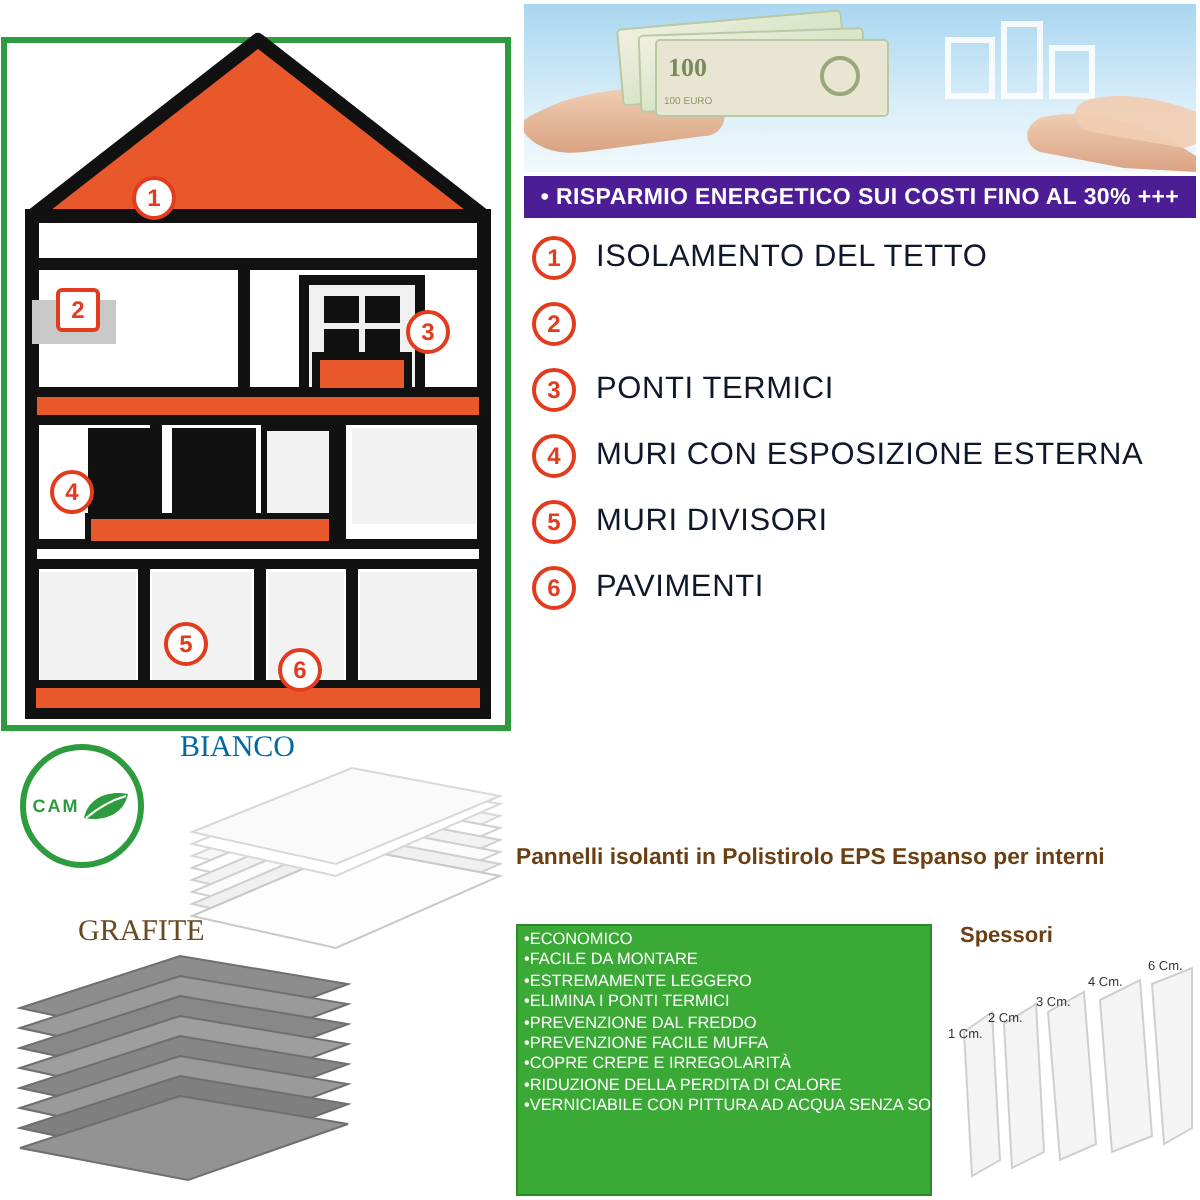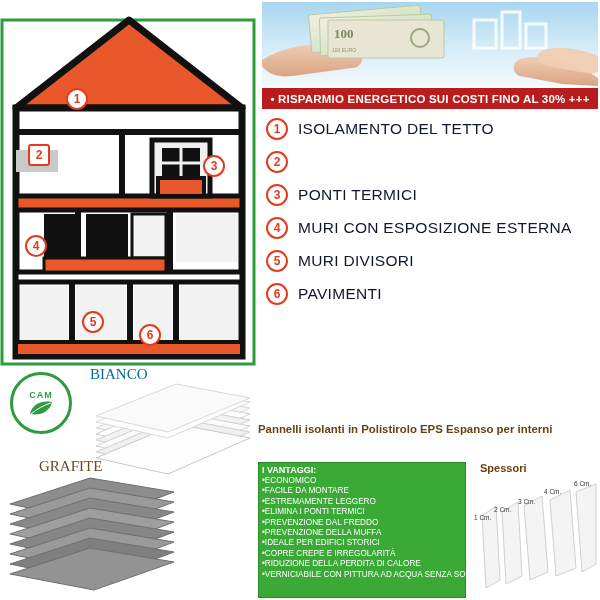--- a/index.html
+++ b/index.html
@@ -12,33 +12,33 @@
   
   .badge{position:absolute;width:22px;height:22px;border-radius:50%;background:#ffffff;border:2px solid #e23b1e;color:#e23b1e;
          font-size:12px;font-weight:bold;display:flex;align-items:center;justify-content:center;box-sizing:border-box;}
   .badge.sq{border-radius:3px;}
 
   
   .photo{position:absolute;left:262px;top:2px;width:336px;height:84px;
          background:linear-gradient(to bottom,#bfe0f2 0%,#d8eef8 55%,#eef6fb 100%);overflow:hidden;}
 
   
-  .banner{position:absolute;left:262px;top:88px;width:336px;height:21px;background:#b91c1c;color:#ffffff;
+  .banner{position:absolute;left:262px;top:88px;width:336px;height:21px;background:#4c1d95;color:#ffffff;
           font-size:11.5px;font-weight:bold;display:flex;align-items:center;justify-content:center;letter-spacing:.2px;}
 
   
   .list{position:absolute;left:266px;top:112px;width:334px;}
   .list-row{display:flex;align-items:center;height:33px;}
   .list-num{width:22px;height:22px;border-radius:50%;background:#fff;border:2px solid #e23b1e;color:#e23b1e;font-size:12px;
             font-weight:bold;display:flex;align-items:center;justify-content:center;box-sizing:border-box;flex:none;}
   .list-label{margin-left:10px;font-size:15.5px;color:#0f172a;letter-spacing:.3px;}
 
   
   .cam{position:absolute;left:10px;top:372px;width:62px;height:62px;border-radius:50%;background:#ffffff;border:3px solid #2e9b3f;
-       box-sizing:border-box;display:flex;flex-direction:column;align-items:center;justify-content:center;}
+       box-sizing:border-box;display:flex;flex-direction:row;align-items:center;justify-content:center;}
   .cam-top{font-size:9px;font-weight:bold;color:#2e9b3f;letter-spacing:1px;}
   .cam-leaf{width:26px;height:16px;}
 
   
   .lbl-bianco{position:absolute;left:90px;top:366px;font-size:15px;color:#0369a1;font-family:"Liberation Serif",serif;}
   .lbl-grafite{position:absolute;left:10px;top:458px;font-size:15px;color:#6b4a22;font-family:"Liberation Serif",serif;margin-left:29px;}
 
   
   .stack{position:absolute;}
 
@@ -220,28 +220,26 @@
       <polygon points="4,100 84,74 168,88 88,116" fill="#939393" stroke="#6f6f6f"></polygon>
     </g>
   </svg>
 </div>
 
 <div class="desc">
   <div>Pannelli isolanti in Polistirolo EPS Espanso per interni</div>
 </div>
 
 <div class="adv">
-  <div class="adv-title">I VANTAGGI:</div>
   <div class="adv-item">•ECONOMICO</div>
   <div class="adv-item">•FACILE DA MONTARE</div>
   <div class="adv-item">•ESTREMAMENTE LEGGERO</div>
   <div class="adv-item">•ELIMINA I PONTI TERMICI</div>
   <div class="adv-item">•PREVENZIONE DAL FREDDO</div>
-  <div class="adv-item">•PREVENZIONE DELLA MUFFA</div>
-  <div class="adv-item">•IDEALE PER EDIFICI STORICI</div>
+  <div class="adv-item">•PREVENZIONE FACILE MUFFA</div>
   <div class="adv-item">•COPRE CREPE E IRREGOLARITÀ</div>
   <div class="adv-item">•RIDUZIONE DELLA PERDITA DI CALORE</div>
   <div class="adv-item">•VERNICIABILE CON PITTURA AD ACQUA SENZA SOLVENTI</div>
 </div>
 
 <div class="spess">
   <div class="spess-title">Spessori</div>
   <svg width="130" height="120" viewBox="0 0 130 120" style="position:absolute;left:0;top:14px;">
     <rect x="0" y="0" width="130" height="120" fill="#ffffff"></rect>
     <g stroke="#cfcfcf" fill="#f4f4f4">

